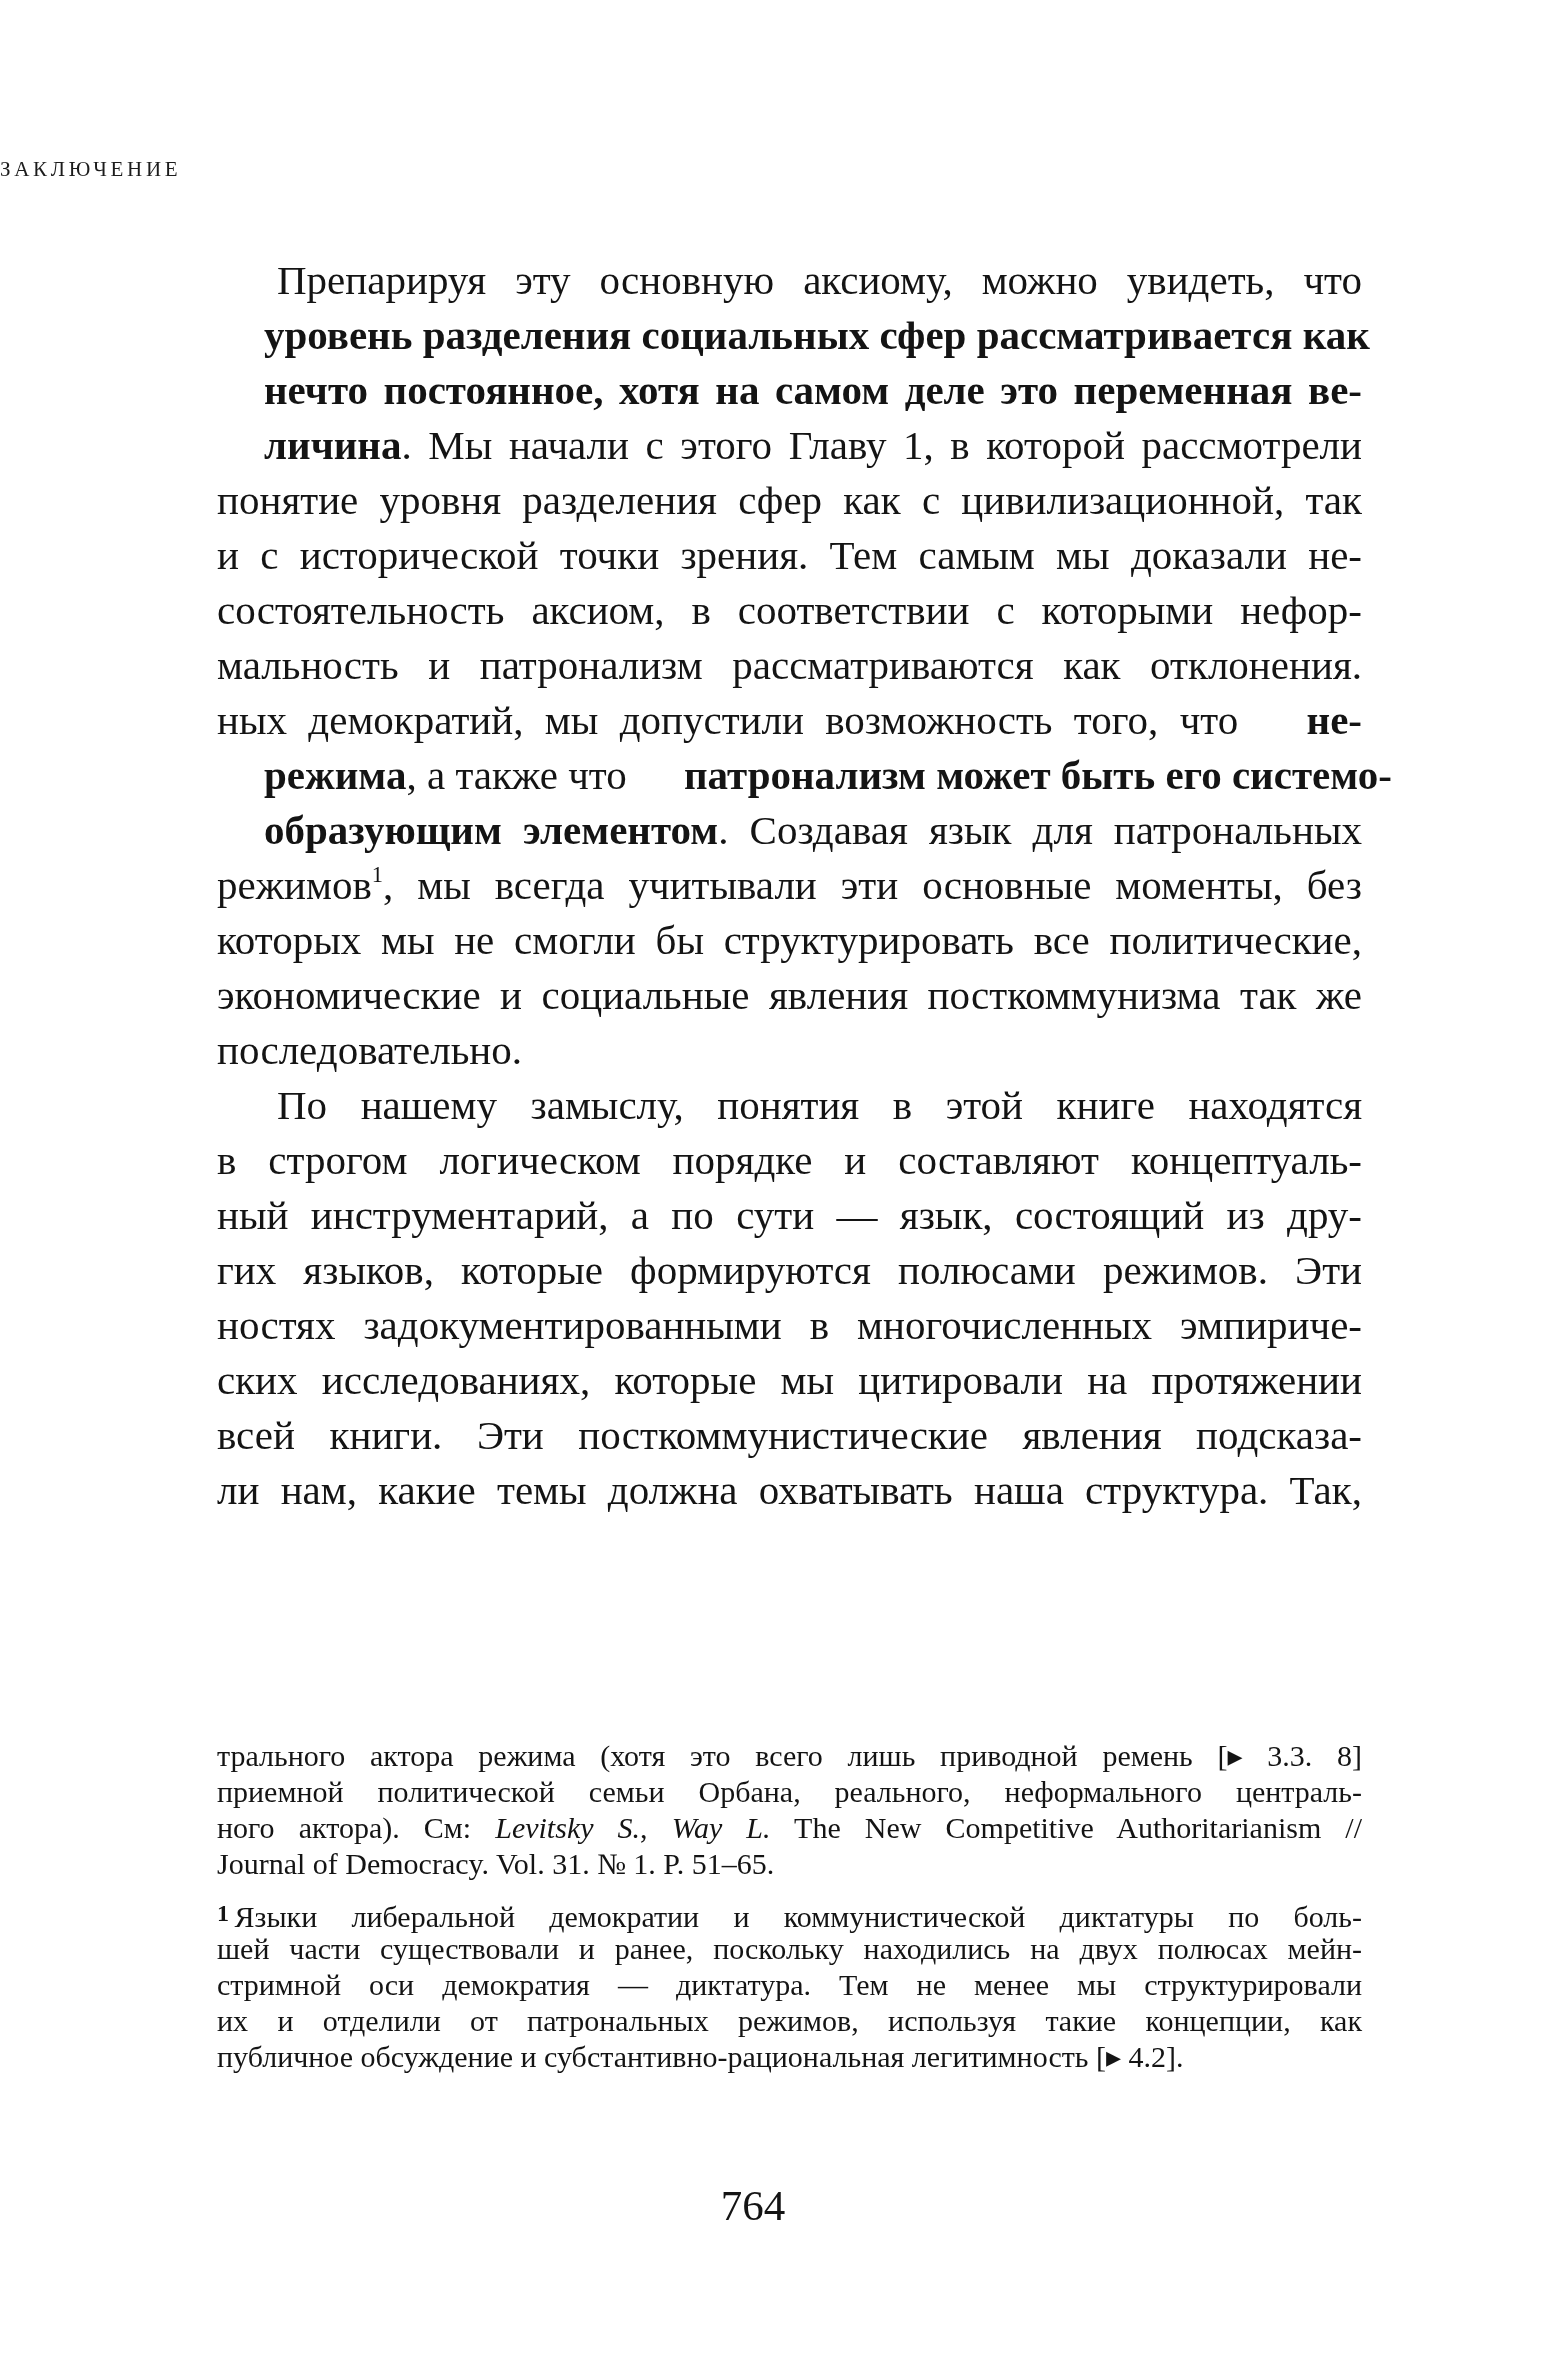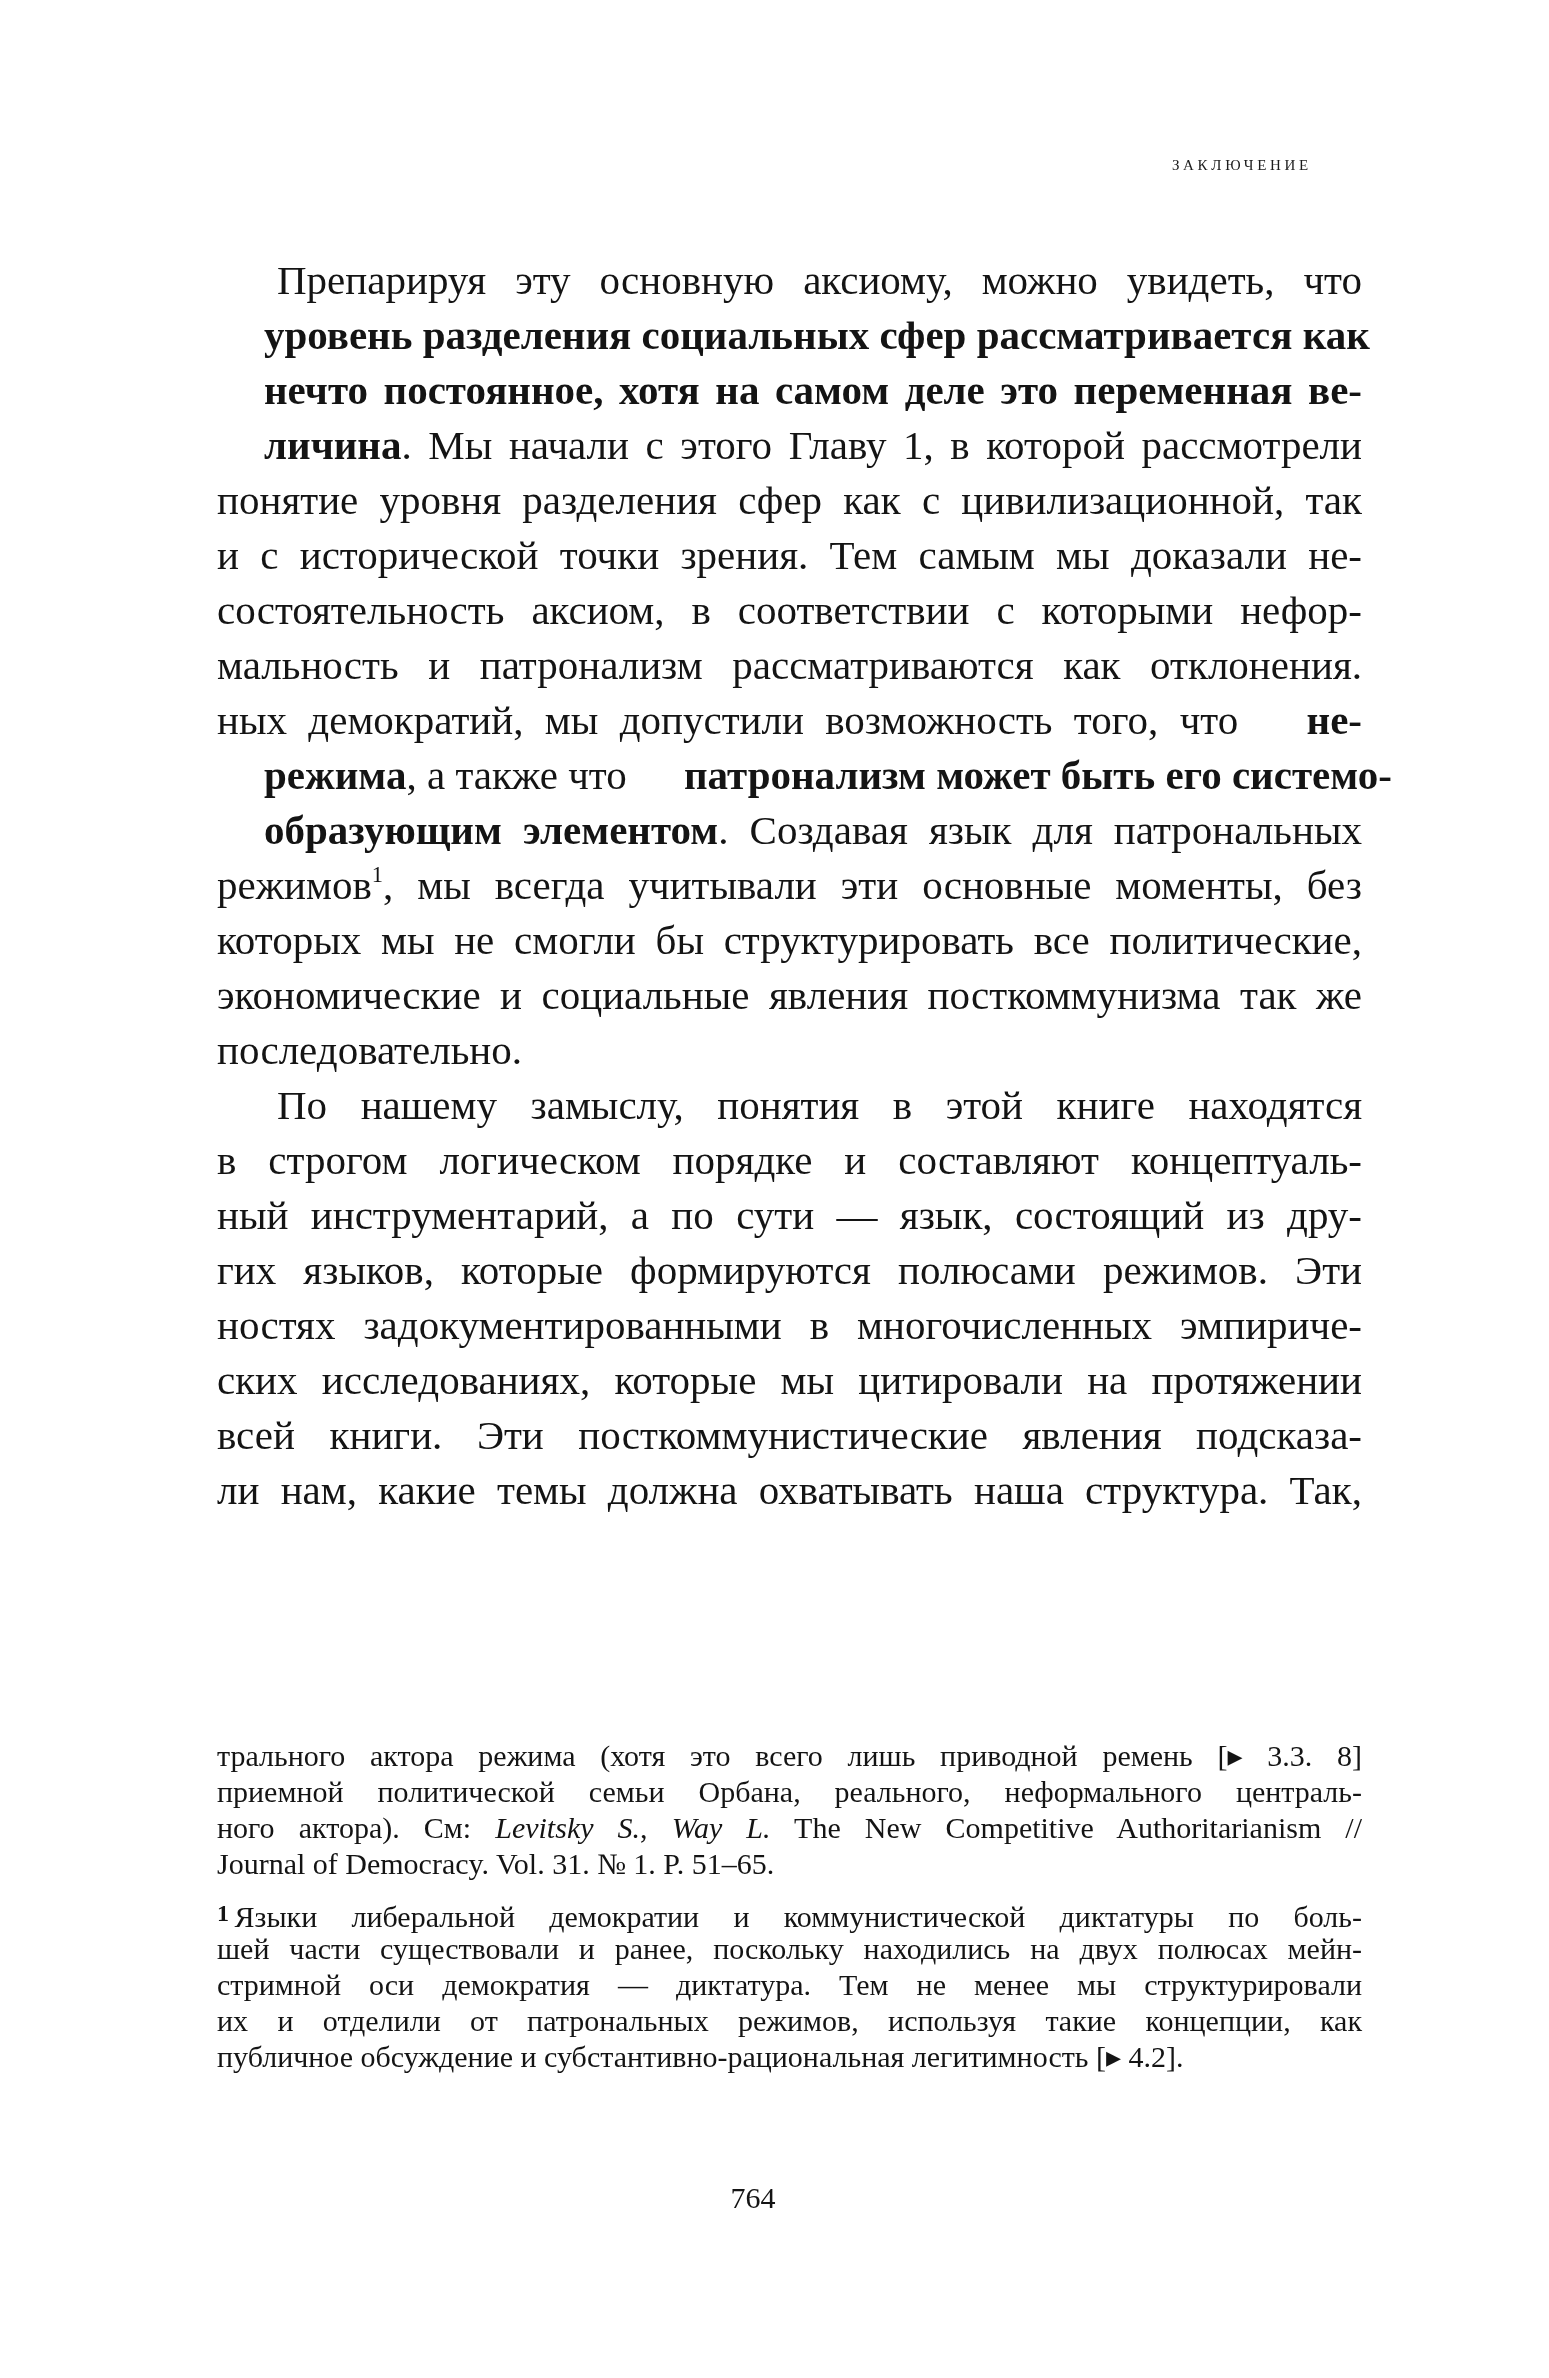--- a/index.html
+++ b/index.html
@@ -1,30 +1,30 @@
 <!DOCTYPE html>
 <html style="font-size:15px"><head>
 <meta charset="utf-8">
 <style>
   html, body { margin: 0; padding: 0; background: #ffffff; }
   body { width: 1550px; height: 2379px; position: relative; overflow: hidden; color: #141414; font-family: "Liberation Serif", "DejaVu Serif", serif; }
-  .running-head { position: absolute; top: 157px; left: 0; width: 1312px; text-align: right; font-size: 15px; letter-spacing: 3.7px; color: #1c1c1c; }
+  .running-head { position: absolute; top: 157px; left: 0; width: 1312px; text-align: left; font-size: 21px; letter-spacing: 3.7px; color: #1c1c1c; }
   .body-text { position: absolute; top: 253px; left: 217px; width: 1145px; font-size: 41px; line-height: 55px; }
   .line { display: block; white-space: nowrap; text-align: justify; text-align-last: justify; height: 55px; }
   .line.last { text-align-last: left; }
   .line.indent { padding-left: 60px; }
   .b { font-weight: bold; margin-left: 47px; }
   sup { font-size: 22.5px; line-height: 0; vertical-align: 17px; }
   .footnotes { position: absolute; top: 1738px; left: 217px; width: 1145px; font-size: 30px; line-height: 36px; }
   .fn-line { display: block; white-space: nowrap; text-align: justify; text-align-last: justify; height: 36px; }
   .fn-line.last { text-align-last: left; }
   .fn-gap { height: 13px; }
   .fn-num { font-weight: bold; font-size: 24px; vertical-align: 5.6px; margin-right: 5.6px; }
   .i { font-style: italic; margin-top: 28px; }
-  .page-number { position: absolute; top: 2181px; left: 0; width: 1506px; text-align: center; font-size: 30px; color: #141414; }
+  .page-number { position: absolute; top: 2181px; left: 0; width: 1506px; text-align: center; font-size: 43px; color: #141414; }
 </style>
 </head>
 <body>
 
 <div class="running-head">ЗАКЛЮЧЕНИЕ</div>
 
 <div class="body-text">
   <span class="line indent"><span>Препарируя эту основную аксиому, можно увидеть, что</span></span>
   <span class="line b"><span>уровень разделения социальных сфер рассматривается как</span></span>
   <span class="line b"><span>нечто постоянное, хотя на самом деле это переменная ве-</span></span>

